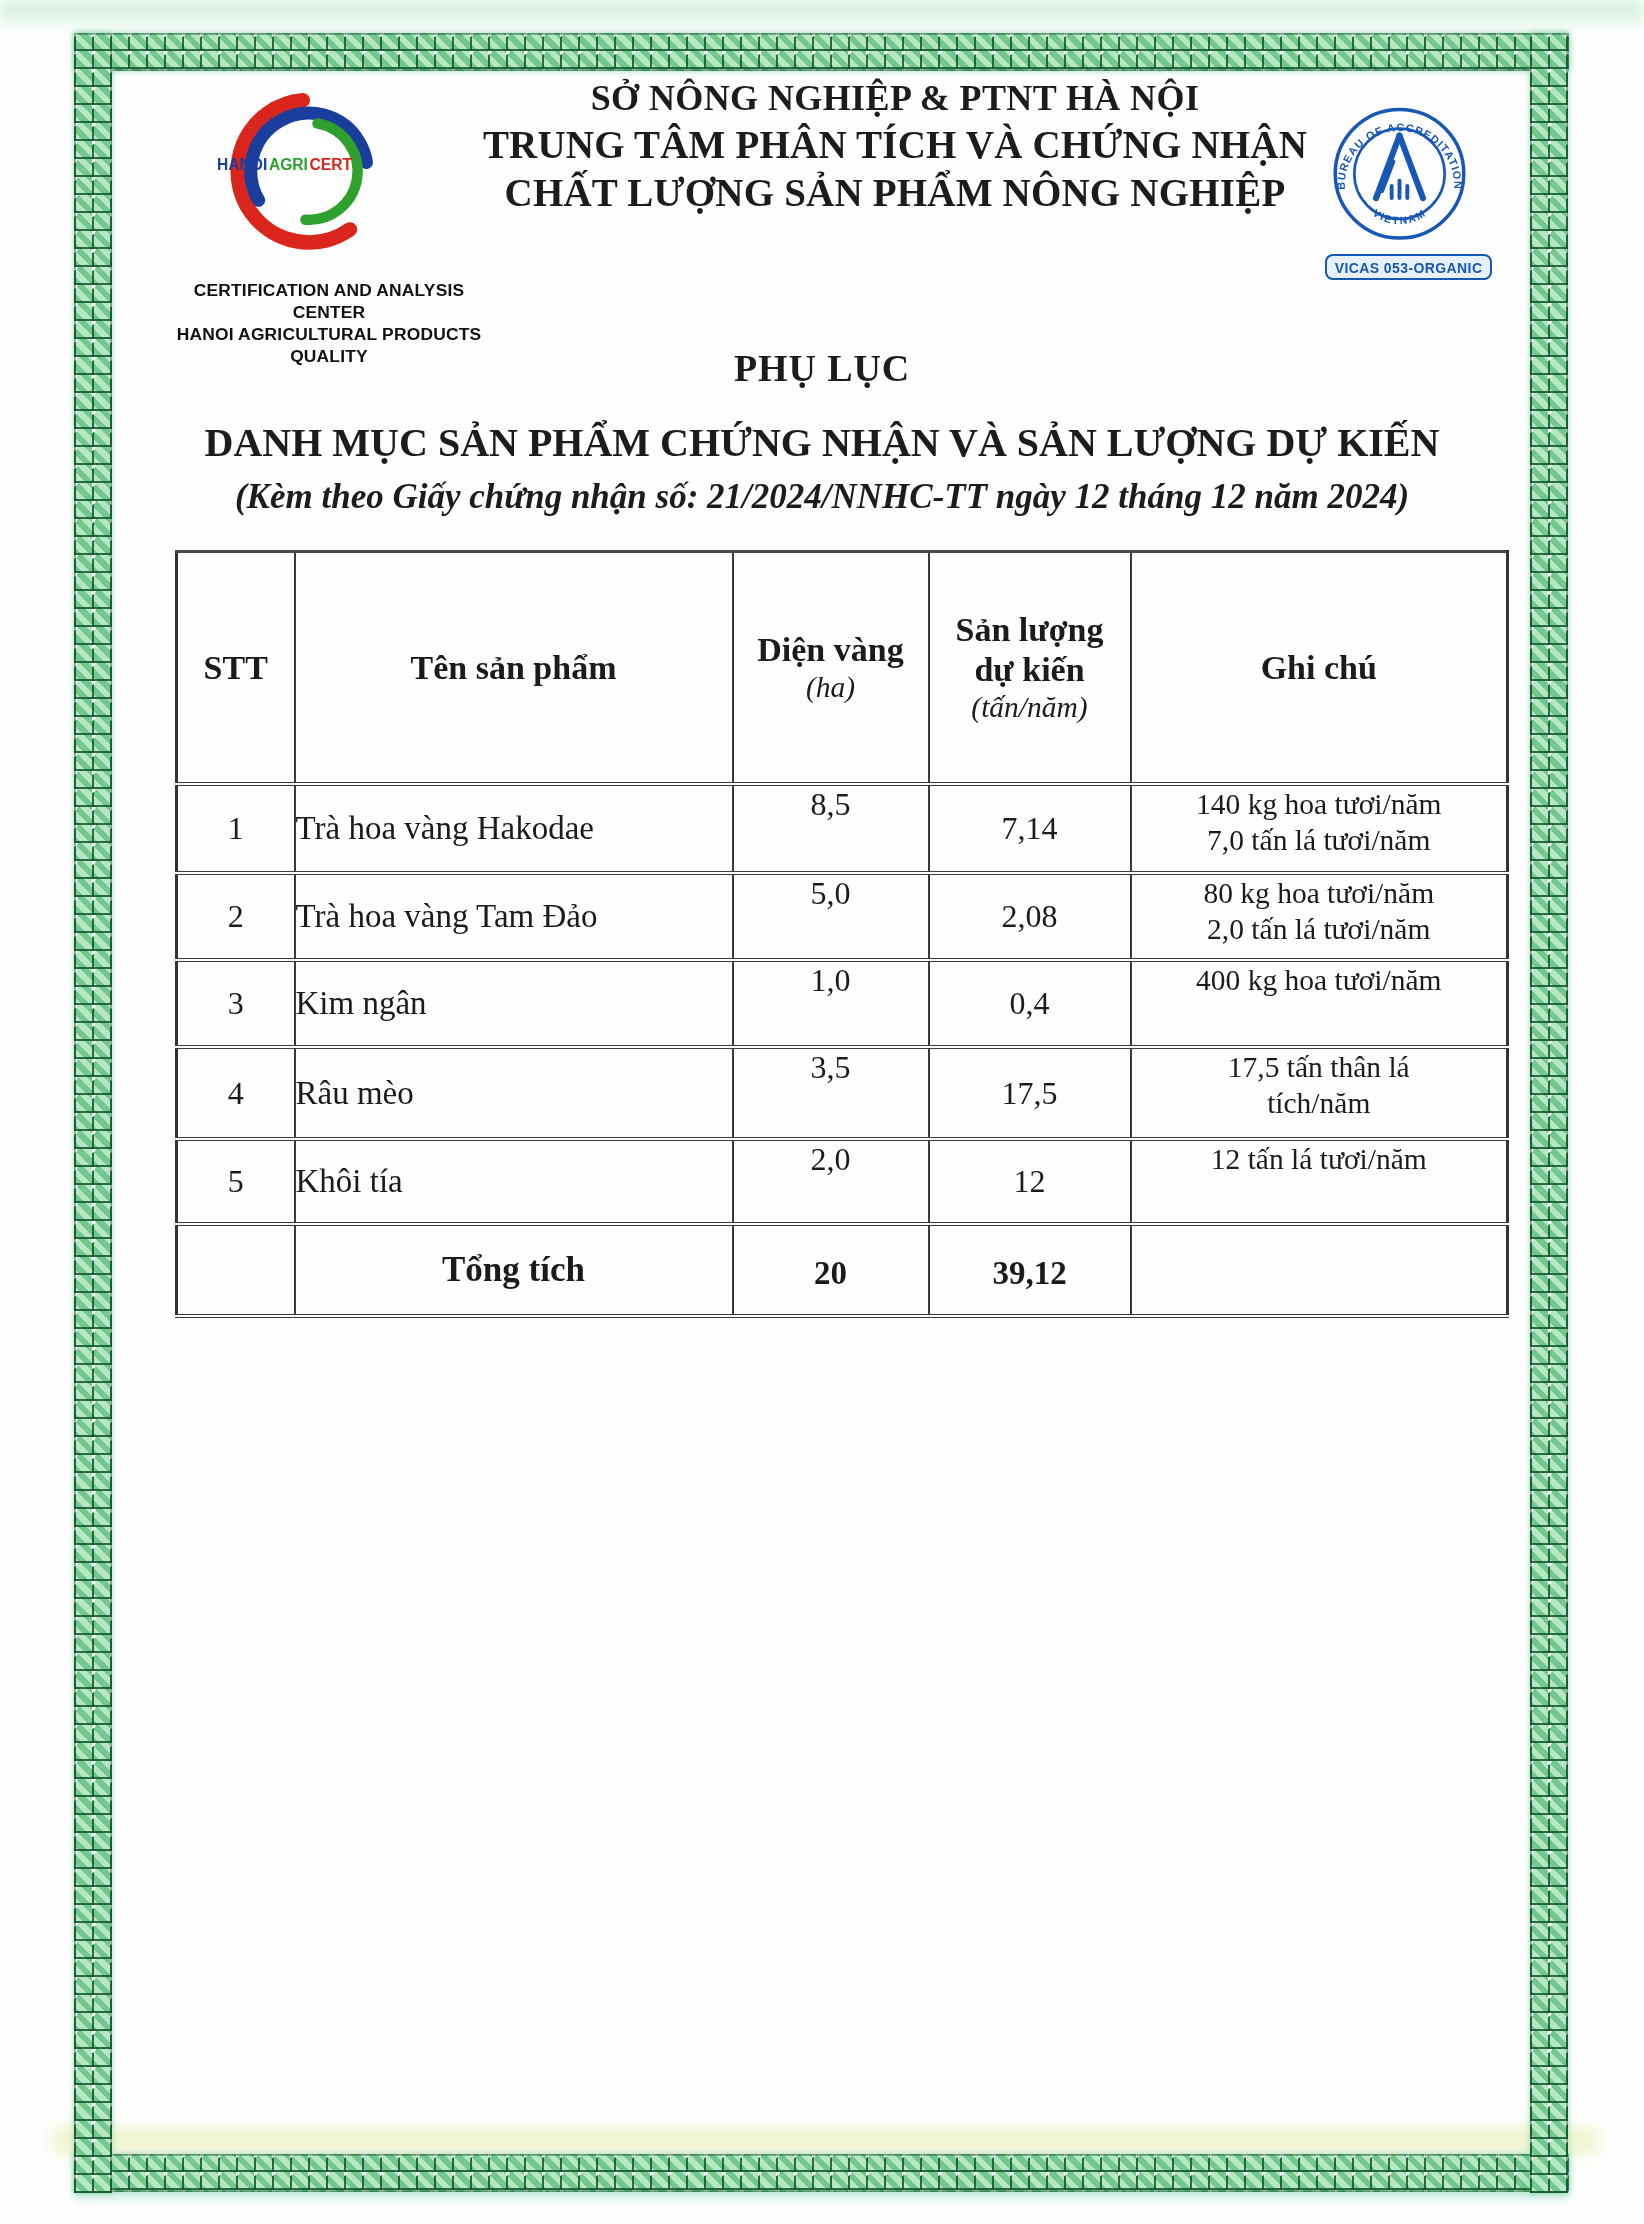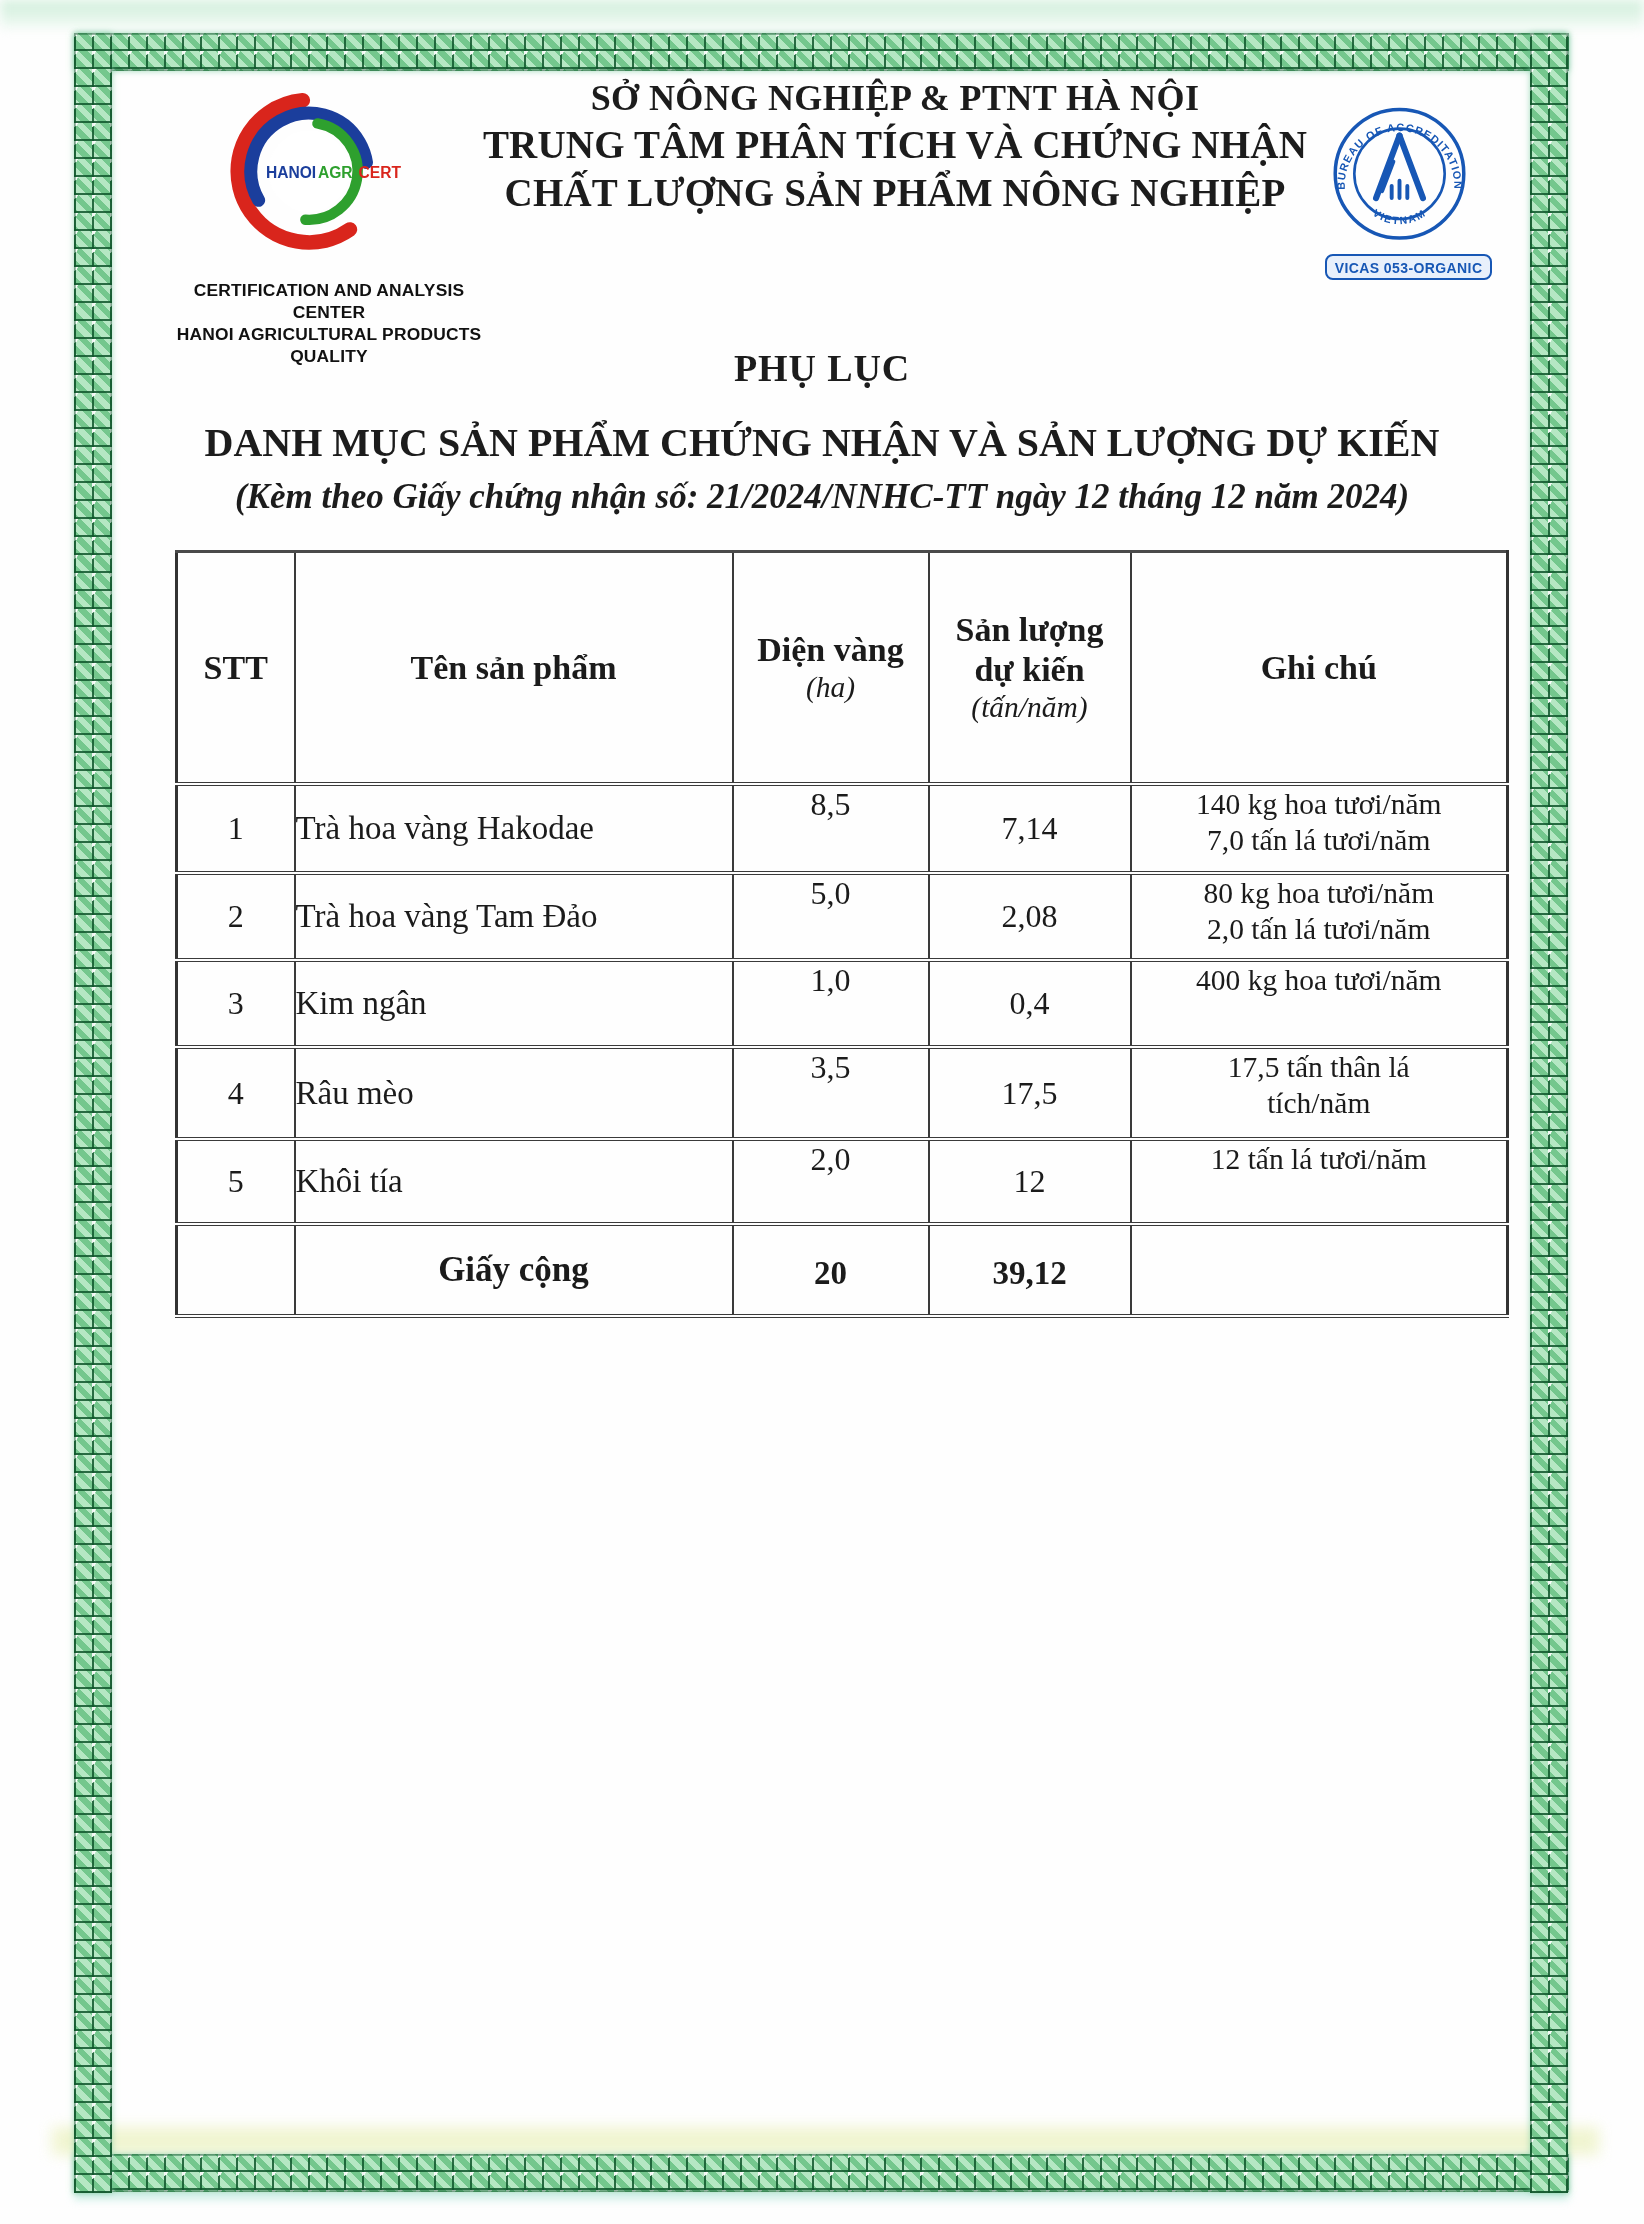--- a/index.html
+++ b/index.html
@@ -32,21 +32,21 @@
   .blur-bottom2{ left:74px; top:2191px; width:1495px; height:8.7px; background:#bfe9e2; filter:blur(4.3px); opacity:.7; }
 
   
   .org-block { position:absolute; left:469px; top:76px; width:852px; text-align:center; }
   .org-line1 { font-size:36px; font-weight:bold; line-height:45px; letter-spacing:0.4px; }
   .org-line2, .org-line3 { font-size:39px; font-weight:bold; line-height:48px; letter-spacing:0.2px; }
 
   .logo-left { position:absolute; left:217px; top:80px; width:184px; height:186px; }
   .logo-left svg { position:absolute; left:0; top:0; }
   .logo-word-row {
-    position:absolute; left:0; right:0; top:84px; text-align:right;
+    position:absolute; left:0; right:0; top:76px; text-align:left;
     font-family:"Liberation Sans","DejaVu Sans",sans-serif; font-weight:bold; font-size:15.6px; letter-spacing:0;
     white-space:nowrap;
   }
   .w-blue  { color:#1b3e9c; }
   .w-green { color:#2ea02e; padding:0 1.7px; }
   .w-red   { color:#d9251c; }
 
   .logo-caption {
     position:absolute; left:155px; top:279px; width:348px; text-align:center;
     font-family:"Liberation Sans","DejaVu Sans",sans-serif; font-weight:bold;
@@ -252,21 +252,21 @@
         <td class="c-name">Khôi tía</td>
         <td class="c-area">2,0</td>
         <td class="c-yield">12</td>
         <td class="c-note">
           <div>12 tấn lá tươi/năm</div>
           <div></div>
         </td>
       </tr>
       <tr class="total">
         <td></td>
-        <td class="t-label">Giấy cộng</td>
+        <td class="t-label">Tổng tích</td>
         <td class="t-num">20</td>
         <td class="t-num">39,12</td>
         <td></td>
       </tr>
     </tbody>
   </table>
 
 </div>
 
 

